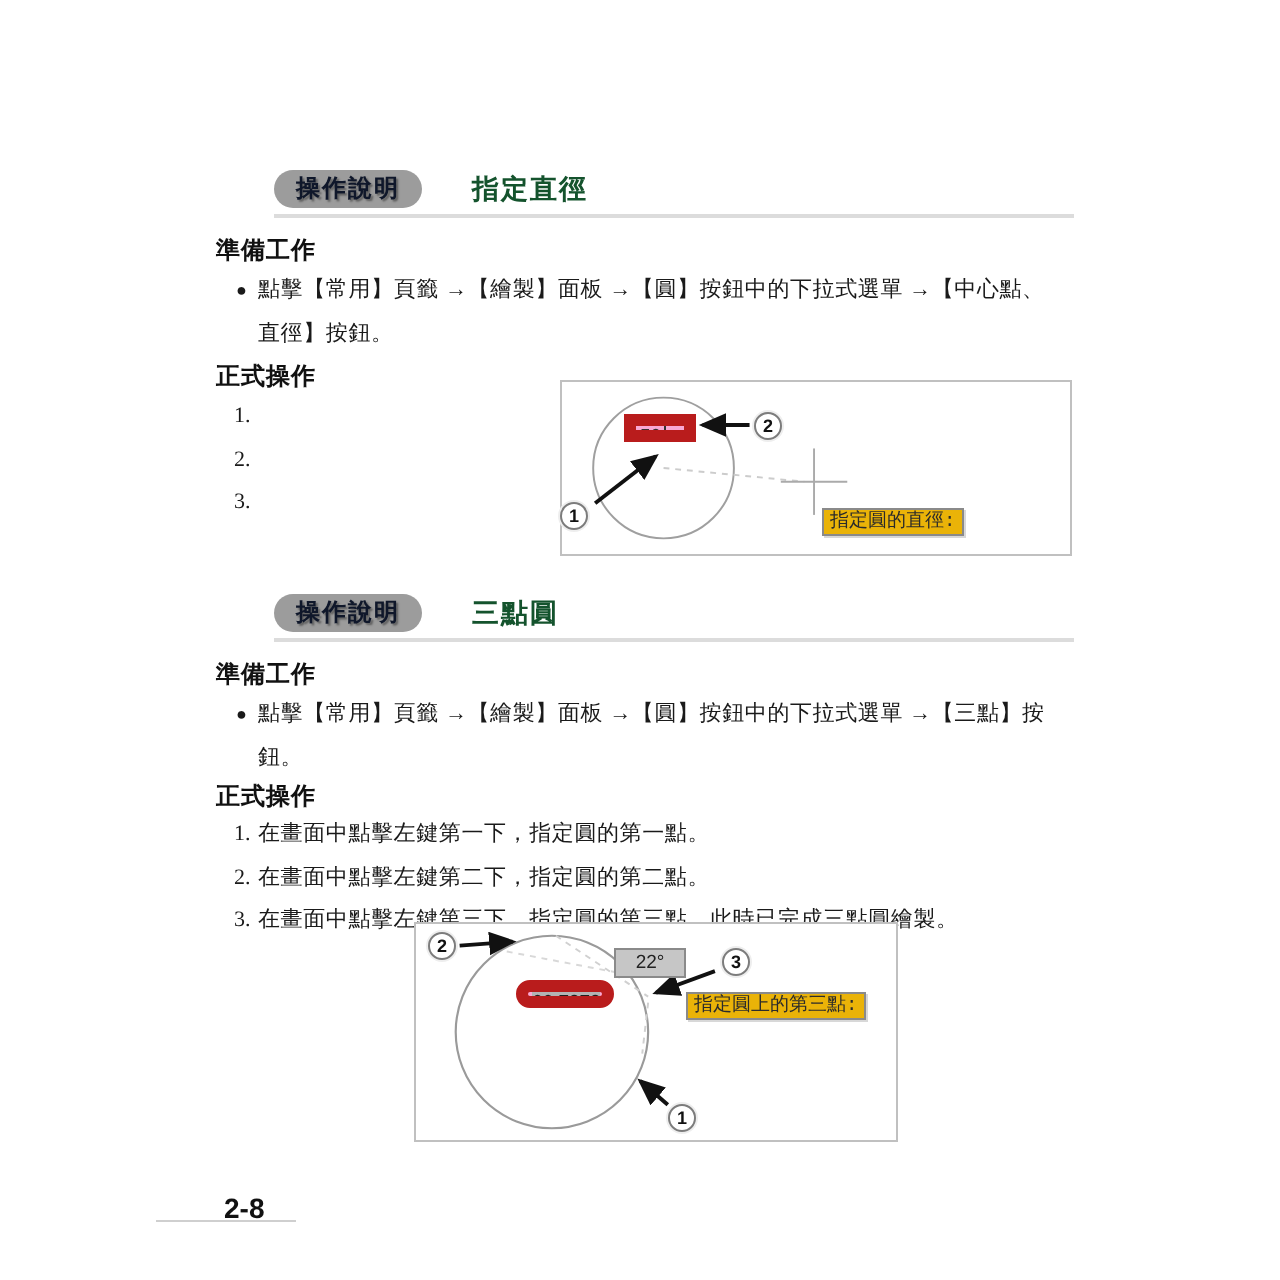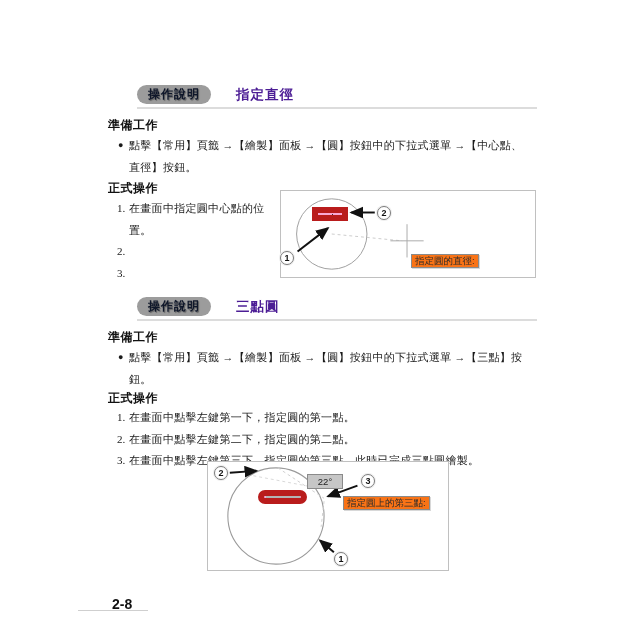--- a/index.html
+++ b/index.html
@@ -17,21 +17,21 @@
   .brand-sub  { font-size:11px;  line-height:15px; letter-spacing:1.5px; }
   
   .sec-head { position:absolute; left:137px; width:400px; display:flex; align-items:center;
               border-bottom:2px solid #dcdcdc; padding-bottom:3px; }
   .sec-badge {
     background:#9c9c9c; color:#0f172a; border-radius:10px; padding:2px 11px;
     font-family:"Liberation Sans","DejaVu Sans",sans-serif; font-weight:bold; font-size:12px;
     text-shadow:1px 1px 1px #5e5e5e; letter-spacing:1px; line-height:15px;
   }
   .sec-title { margin-left:25px; font-family:"Liberation Sans","DejaVu Sans",sans-serif;
-               font-weight:bold; font-size:13.5px; color:#4c1d95; letter-spacing:1px; }
+               font-weight:bold; font-size:13.5px; color:#14532d; letter-spacing:1px; }
   
   .h-small { position:absolute; font-family:"Liberation Sans","DejaVu Sans",sans-serif;
              font-weight:bold; font-size:12px; color:#111; letter-spacing:.5px; }
   .bullet-row { position:absolute; display:flex; font-size:11px; line-height:21.5px; }
   .bullet-dot { width:21px; padding-left:10px; flex:0 0 auto; font-size:9px; line-height:21.5px; }
   .bullet-text { flex:1; letter-spacing:.3px; }
   .steps { position:absolute; list-style:none; font-size:11px; line-height:21.5px; }
   .steps li { display:flex; }
   .step-num { width:21px; padding-left:9px; flex:0 0 auto; }
   .step-text { flex:1; letter-spacing:.3px; }
@@ -42,22 +42,22 @@
   .figure svg { position:absolute; left:0; top:0; width:100%; height:100%; }
   .callout { position:absolute; width:14px; height:14px; border-radius:50%;
              border:1px solid #7c7c7c; background:#fff; color:#111;
              font-family:"Liberation Sans",sans-serif; font-weight:bold; font-size:9px;
              line-height:12px; text-align:center; box-shadow:0 0 0 1px #eee; }
   .dyn-input { position:absolute; background:#f9a8d4; border:6px solid #b91c1c;
                font-family:"Liberation Sans",sans-serif; font-size:9.5px; color:#333;
                line-height:12px; padding:0 2px; white-space:nowrap; overflow:hidden; }
   .caret { display:inline-block; width:1px; height:9px; background:#333; margin-left:1px; vertical-align:-1px; }
   .sel { background:#b3b3b3; color:#1f1f1f; }
-  .tooltip { position:absolute; background:#f97316; border:1px solid #8a8a8a; color:#2b2b2b;
-             font-family:Liberation Sans, sans-serif; font-size:9.5px; line-height:12px;
+  .tooltip { position:absolute; background:#eab308; border:1px solid #8a8a8a; color:#2b2b2b;
+             font-family:Liberation Mono, monospace; font-size:9.5px; line-height:12px;
              padding:0 3px; white-space:nowrap; box-shadow:1px 1px 0 #d8d8d8; }
   .angle-box { position:absolute; background:#c6c6c6; border:1px solid #8a8a8a; color:#222;
                font-family:"Liberation Sans",sans-serif; font-size:9.5px; line-height:13px;
                text-align:center; padding:0 3px; }
   
   .page-num { position:absolute; left:112px; top:596px; font-family:"Liberation Sans",sans-serif;
               font-weight:bold; font-size:14px; color:#111; }
   .footer-rule { position:absolute; left:78px; top:610px; width:70px; height:1px; background:#cfcfcf; }
 </style>
 </head>
@@ -76,21 +76,20 @@
   <div class="bullet-row" style="left:108px; top:135px; width:420px;">
     <span class="bullet-dot">●</span>
     <span class="bullet-text">點擊【常用】頁籤 →【繪製】面板 →【圓】按鈕中的下拉式選單 →【中心點、直徑】按鈕。</span>
   </div>
 
   <div class="h-small" style="left:108px; top:180px;">正式操作</div>
 
   <ol class="steps" style="left:108px; top:198px; width:172px;">
     <li>
       <span class="step-num">1.</span>
-      <span class="step-text">在畫面中指定圓中心點的位置。</span>
     </li>
     <li>
       <span class="step-num">2.</span>
     </li>
     <li>
       <span class="step-num">3.</span>
     </li>
   </ol>
 
   <div class="figure" style="left:280px; top:190px; width:256px; height:88px;">

